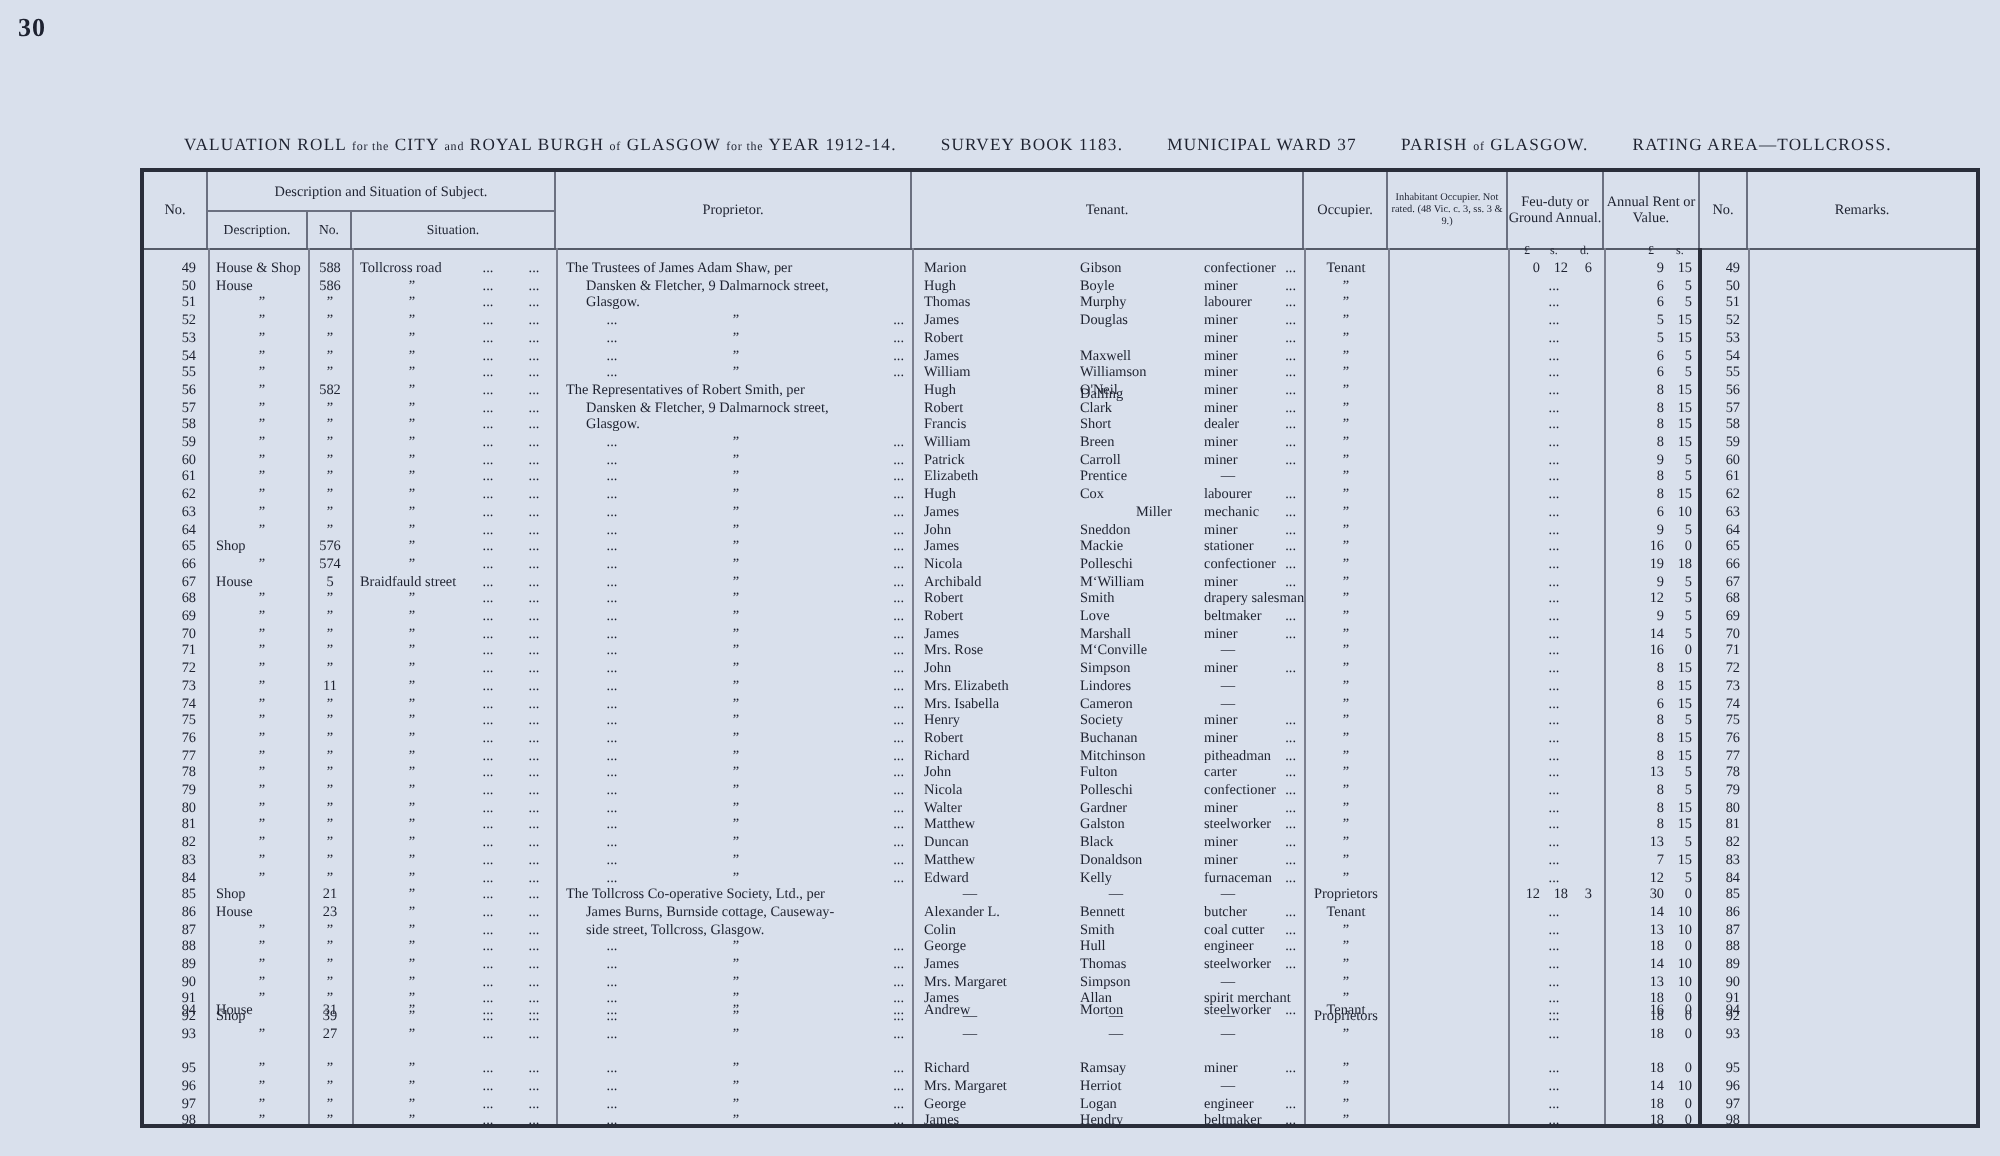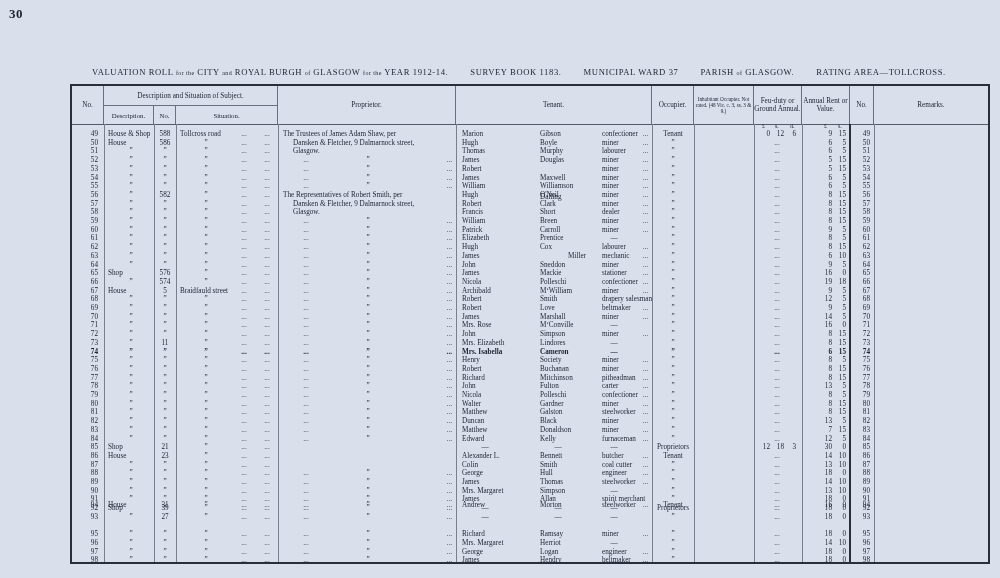--- a/index.html
+++ b/index.html
@@ -595,21 +595,21 @@
         <span class="c r" style="left: 364px; width: 16px;">...</span>
         <span class="c " style="left: 390px; width: 76px;">Mrs. Elizabeth</span>
         <span class="c " style="left: 468px; width: 56px;">Lindores</span>
         <span class="c ctr" style="left: 524px; width: 36px;">—</span>
         <span class="c ctr" style="left: 580px; width: 42px;">”</span>
         <span class="c ctr" style="left: 696px; width: 18px;">...</span>
         <span class="c r" style="left: 740px; width: 20px;">8</span>
         <span class="c r" style="left: 760px; width: 14px;">15</span>
         <span class="c r" style="left: 780px; width: 18px;">73</span>
       </div>
-      <div class="row" style="top: 217.5px; font-weight: bold;">
+      <div class="row" style="top: 217.5px;">
         <span class="c r" style="left: 0px; width: 26px;">74</span>
         <span class="c ctr" style="left: 36px; width: 46px;">”</span>
         <span class="c ctr" style="left: 82px; width: 22px;">”</span>
         <span class="c ctr" style="left: 104px; width: 60px;">”</span>
         <span class="c ctr" style="left: 164px; width: 16px;">...</span>
         <span class="c ctr" style="left: 186px; width: 18px;">...</span>
         <span class="c ctr" style="left: 226px; width: 16px;">...</span>
         <span class="c ctr" style="left: 290px; width: 12px;">”</span>
         <span class="c r" style="left: 364px; width: 16px;">...</span>
         <span class="c " style="left: 390px; width: 76px;">Mrs. Isabella</span>
@@ -821,20 +821,25 @@
         <span class="c r" style="left: 760px; width: 14px;">5</span>
         <span class="c r" style="left: 780px; width: 18px;">84</span>
       </div>
       <div class="row" style="top: 313.2px;">
         <span class="c r" style="left: 0px; width: 26px;">85</span>
         <span class="c " style="left: 36px; width: 46px;">Shop</span>
         <span class="c ctr" style="left: 82px; width: 22px;">21</span>
         <span class="c ctr" style="left: 104px; width: 60px;">”</span>
         <span class="c ctr" style="left: 164px; width: 16px;">...</span>
         <span class="c ctr" style="left: 186px; width: 18px;">...</span>
+        <div class="prop-block" style="left: 211px; top: 0px; width: 168px;">
+          <div>The Tollcross Co-operative Society, Ltd., per</div>
+          <div class="indent">James Burns, Burnside cottage, Causeway-</div>
+          <div class="indent">side street, Tollcross, Glasgow.</div>
+        </div>
         <span class="c ctr" style="left: 388px; width: 50px;">—</span>
         <span class="c ctr" style="left: 466px; width: 40px;">—</span>
         <span class="c ctr" style="left: 524px; width: 36px;">—</span>
         <span class="c ctr" style="left: 580px; width: 42px;">Proprietors</span>
         <span class="c r" style="left: 684px; width: 14px;">12</span>
         <span class="c r" style="left: 698px; width: 14px;">18</span>
         <span class="c r" style="left: 714px; width: 10px;">3</span>
         <span class="c r" style="left: 740px; width: 20px;">30</span>
         <span class="c r" style="left: 760px; width: 14px;">0</span>
         <span class="c r" style="left: 780px; width: 18px;">85</span>

